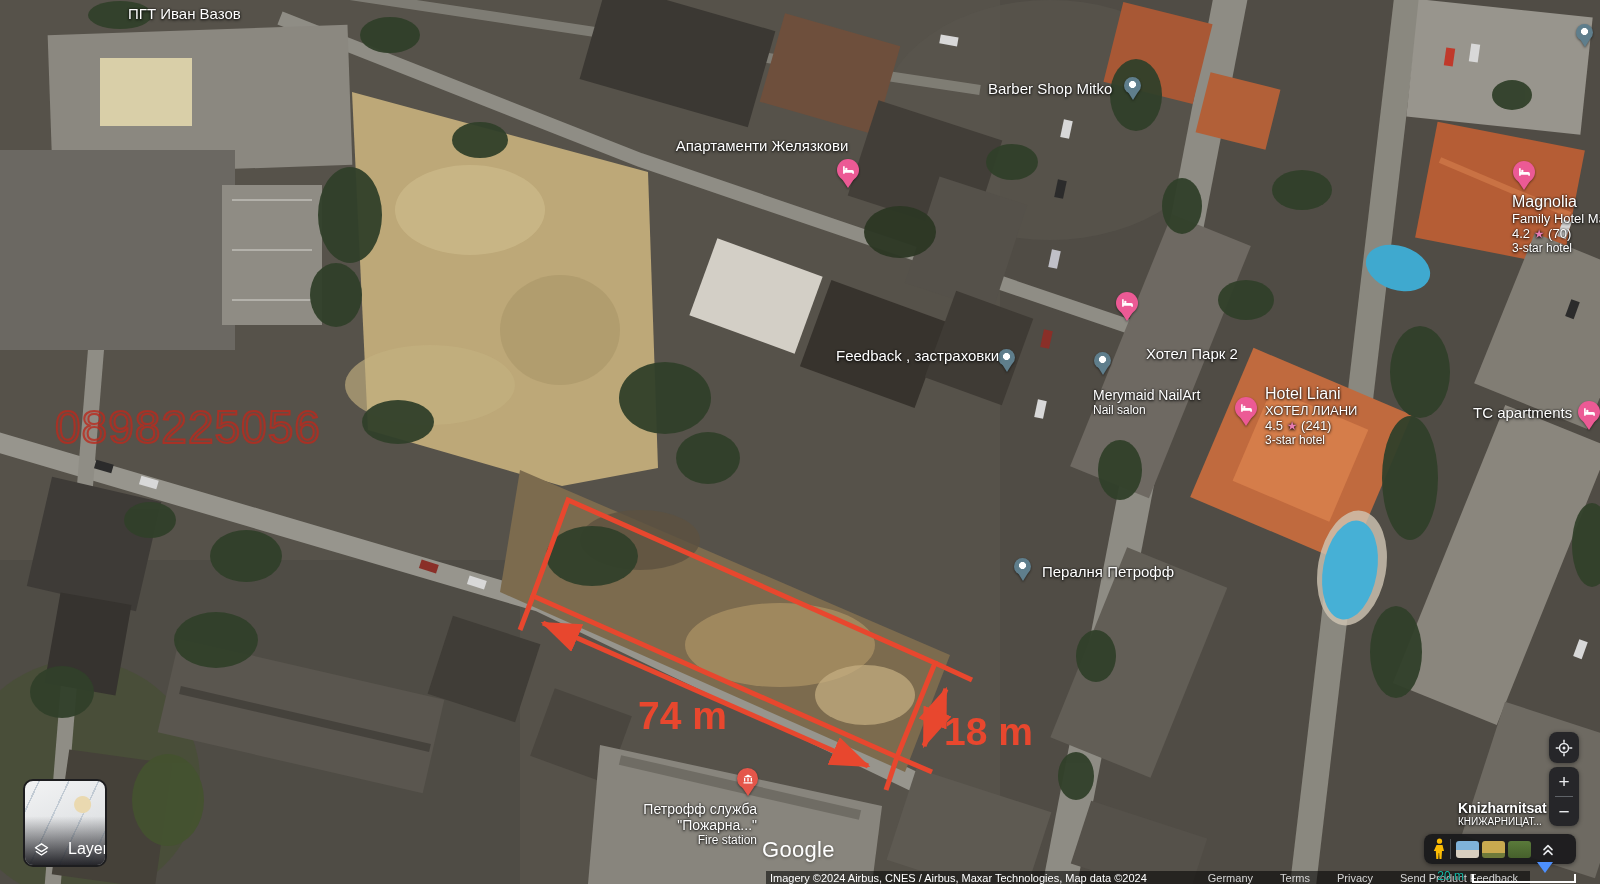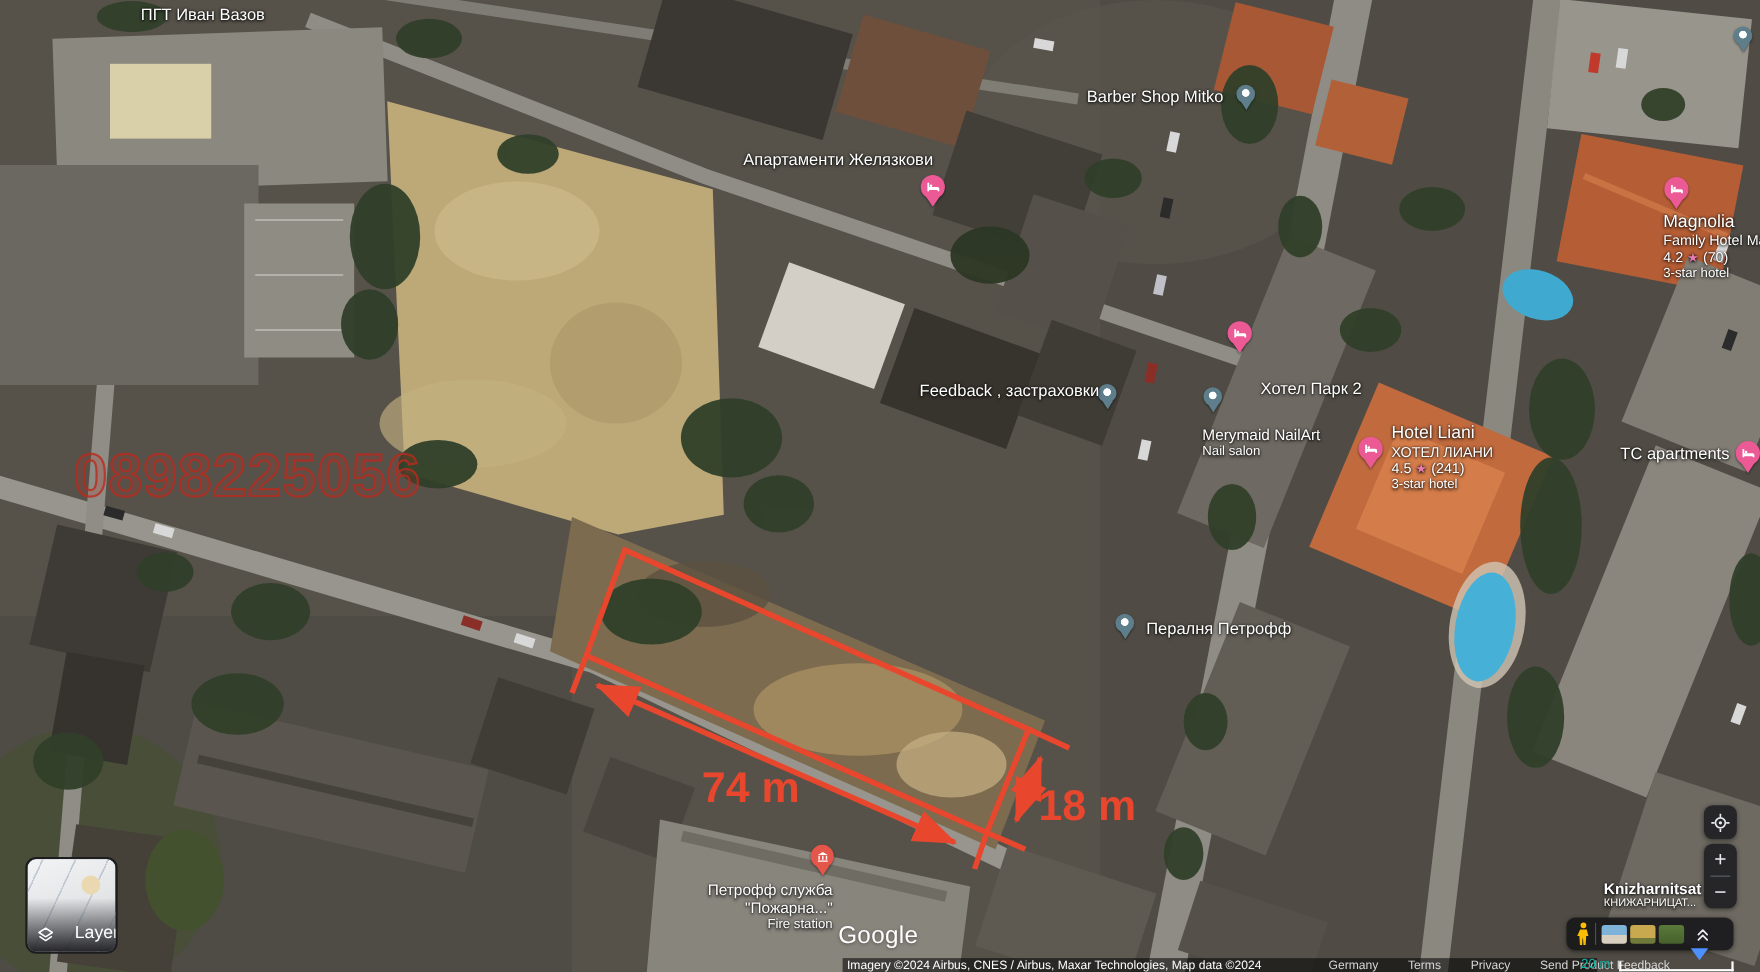--- a/index.html
+++ b/index.html
@@ -26,27 +26,27 @@
     border:5px solid transparent;border-bottom:0;border-top:8px solid #5f7e8c;}
   .pin-glyph{display:flex;align-items:center;justify-content:center;border-radius:50%;
     filter:drop-shadow(0 1px 1px rgba(0,0,0,.5));}
   .pin-hotel{width:22px;height:22px;background:#ec5a95;}
   .pin-hotel::after{content:"";position:absolute;left:50%;top:20px;transform:translateX(-50%);
     border:6px solid transparent;border-bottom:0;border-top:9px solid #ec5a95;}
   .pin-civic{width:21px;height:21px;background:#e4564a;}
   .pin-civic::after{content:"";position:absolute;left:50%;top:19px;transform:translateX(-50%);
     border:6px solid transparent;border-bottom:0;border-top:9px solid #e4564a;}
   
-  #watermark{position:absolute;left:55px;top:400px;font-size:55px;font-weight:700;
-    letter-spacing:1px;color:rgba(190,45,32,.18);margin-left:12px;-webkit-text-stroke:2px rgba(185,42,30,.8);}
+  #watermark{position:absolute;left:55px;top:400px;font-size:46px;font-weight:400;
+    letter-spacing:1px;color:rgba(190,45,32,.18);-webkit-text-stroke:2px rgba(185,42,30,.8);}
   
   #glogo{position:absolute;left:762px;top:837px;color:#fff;font-size:22px;font-weight:500;
     letter-spacing:.3px;text-shadow:0 1px 3px rgba(0,0,0,.4);}
   
-  #attr{position:absolute;left:766px;top:871px;width:686px;height:13px;
+  #attr{position:absolute;left:766px;top:871px;width:764px;height:13px;
     background:rgba(0,0,0,.55);display:flex;align-items:center;font-size:11px;
     color:#fff;white-space:nowrap;}
   #attr .imagery{margin-left:4px;color:#fff;}
   #attr .links{display:flex;gap:27px;margin-left:46px;color:#d6d6d6;padding-left:15px;}
   #attr .links span{cursor:pointer;}
   #scalebox{position:absolute;right:24px;top:869px;display:flex;align-items:flex-end;gap:8px;
     color:#14b8a6;font-size:12px;font-weight:500;text-shadow:0 1px 2px rgba(0,0,0,.8);}
   #scalebar{width:100px;height:7px;border-left:2px solid #fff;border-right:2px solid #fff;
     border-bottom:2px solid #fff;}
   

